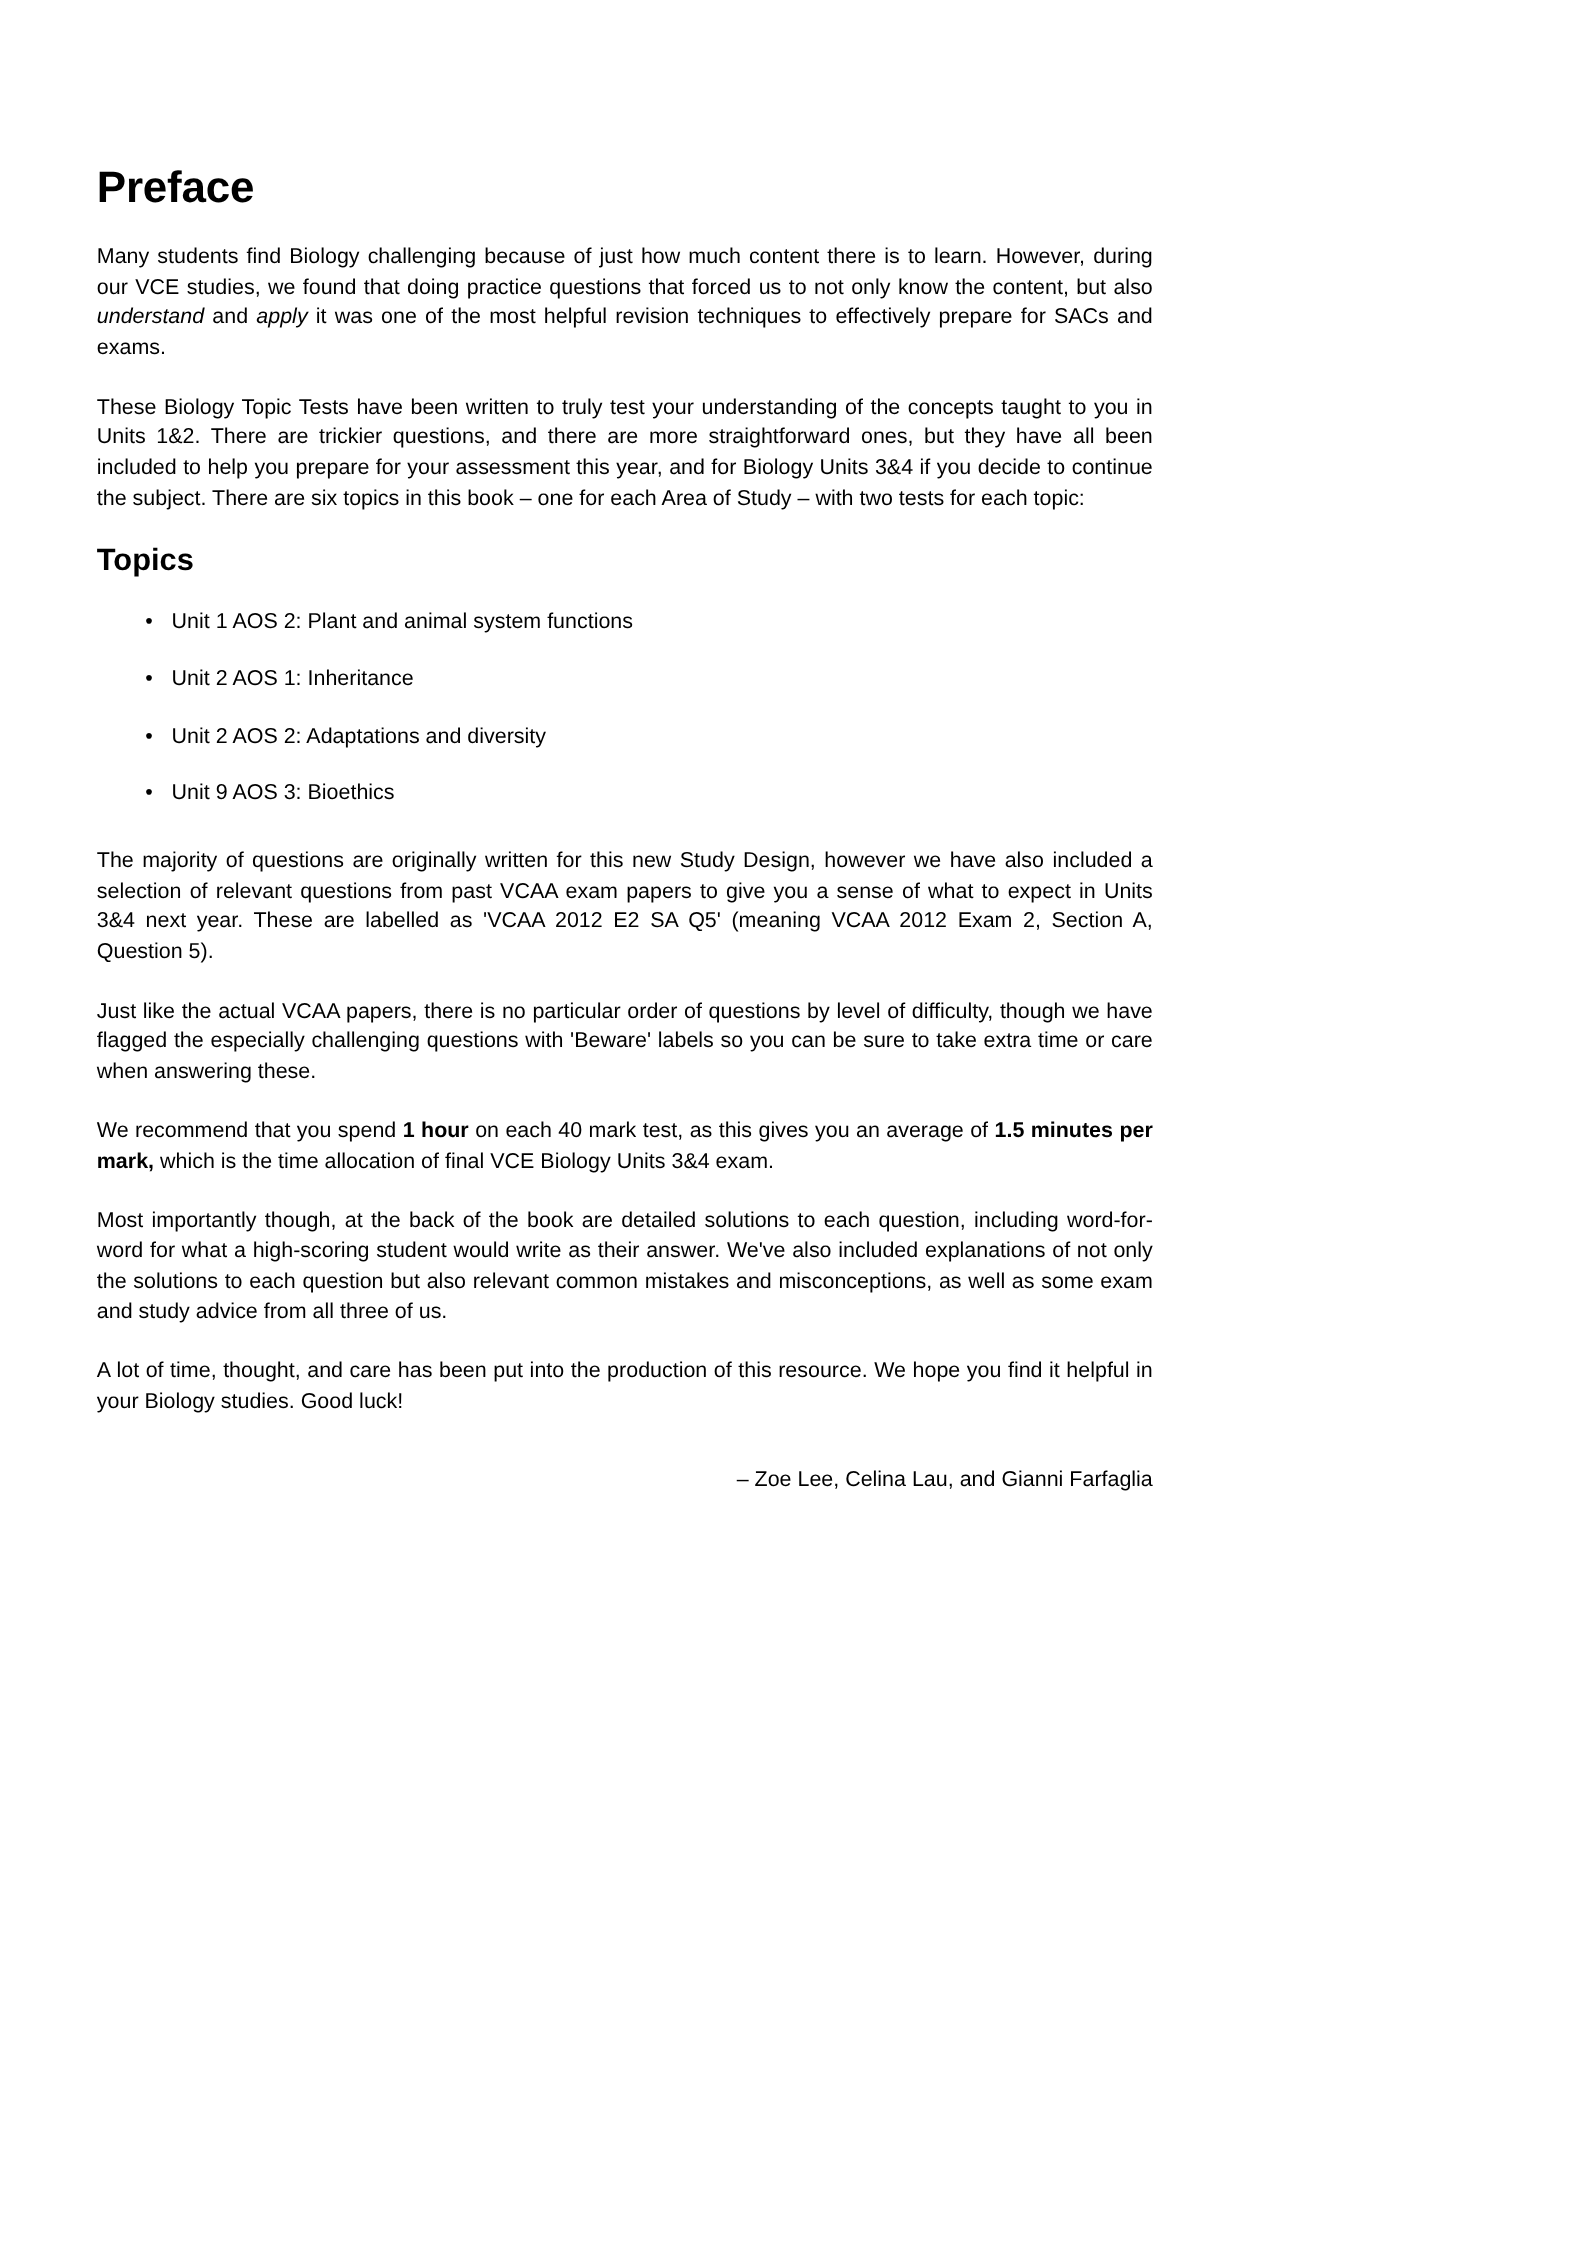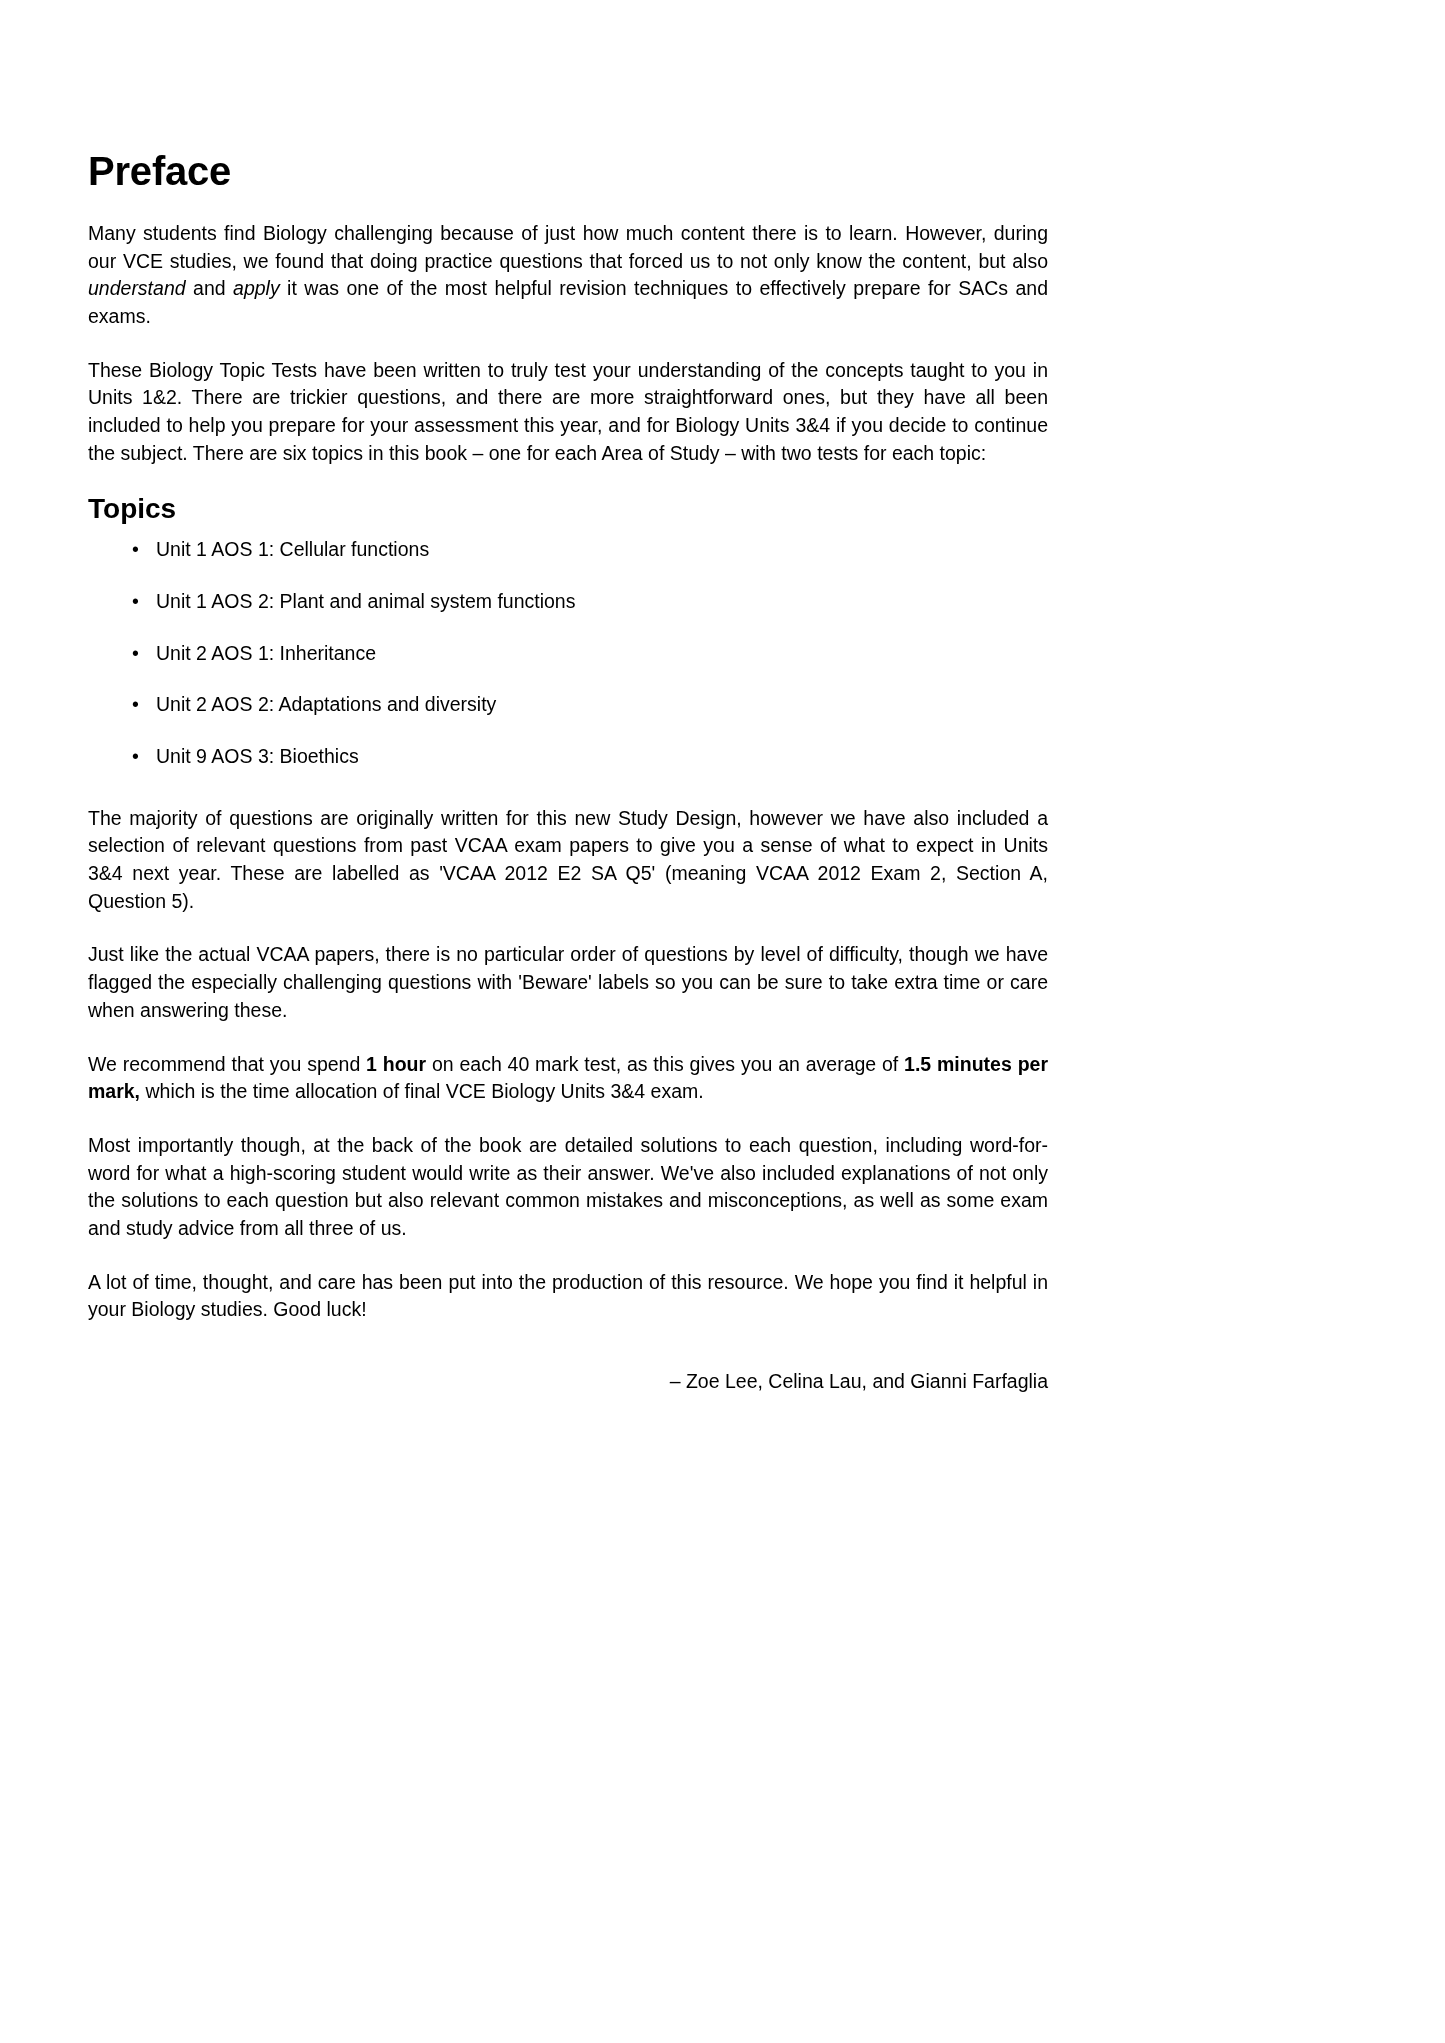--- a/index.html
+++ b/index.html
@@ -27,21 +27,21 @@
     font-size: 40px;
     font-weight: bold;
     line-height: 1.05;
     margin: 0 0 28px 0;
     letter-spacing: -0.2px;
   }
   h2.section-title {
     font-size: 28px;
     font-weight: bold;
     line-height: 1.1;
-    margin: 26px 0 12px 0;
+    margin: 26px 0 28px 0;
   }
   p.para {
     font-size: 19.5px;
     line-height: 1.42;
     margin: 0 0 26px 0;
     text-align: justify;
     text-justify: inter-word;
   }
   ul.topics-list {
     list-style: none;
@@ -82,21 +82,20 @@
 
     <p class="para">
       <span>Many students find Biology challenging because of just how much content there is to learn.  However, during our VCE studies, we found that doing practice questions that forced us to not only know the content, but also </span><em class="ital">understand</em><span> and </span><em class="ital">apply</em><span> it was one of the most helpful revision techniques to effectively prepare for SACs and exams.</span>
     </p>
 
     <p class="para">These Biology Topic Tests have been written to truly test your understanding of the concepts taught to you in Units 1&amp;2. There are trickier questions, and there are more straightforward ones, but they have all been included to help you prepare for your assessment this year, and for Biology Units 3&amp;4 if you decide to continue the subject.  There are six topics in this book – one for each Area of Study – with two tests for each topic:</p>
 
     <h2 class="section-title">Topics</h2>
 
     <ul class="topics-list">
-      <li>Unit 1 AOS 1: Cellular functions</li>
       <li>Unit 1 AOS 2: Plant and animal system functions</li>
       <li>Unit 2 AOS 1: Inheritance</li>
       <li>Unit 2 AOS 2: Adaptations and diversity</li>
       <li>Unit 9 AOS 3: Bioethics</li>
     </ul>
 
 
     <p class="para">The majority of questions are originally written for this new Study Design, however we have also included a selection of relevant questions from past VCAA exam papers to give you a sense of what to expect in Units 3&amp;4 next year.  These are labelled as 'VCAA 2012 E2 SA Q5' (meaning VCAA 2012 Exam 2, Section A, Question 5).</p>
 
     <p class="para">Just like the actual VCAA papers, there is no particular order of questions by level of difficulty, though we have flagged the especially challenging questions with 'Beware' labels so you can be sure to take extra time or care when answering these.</p>

